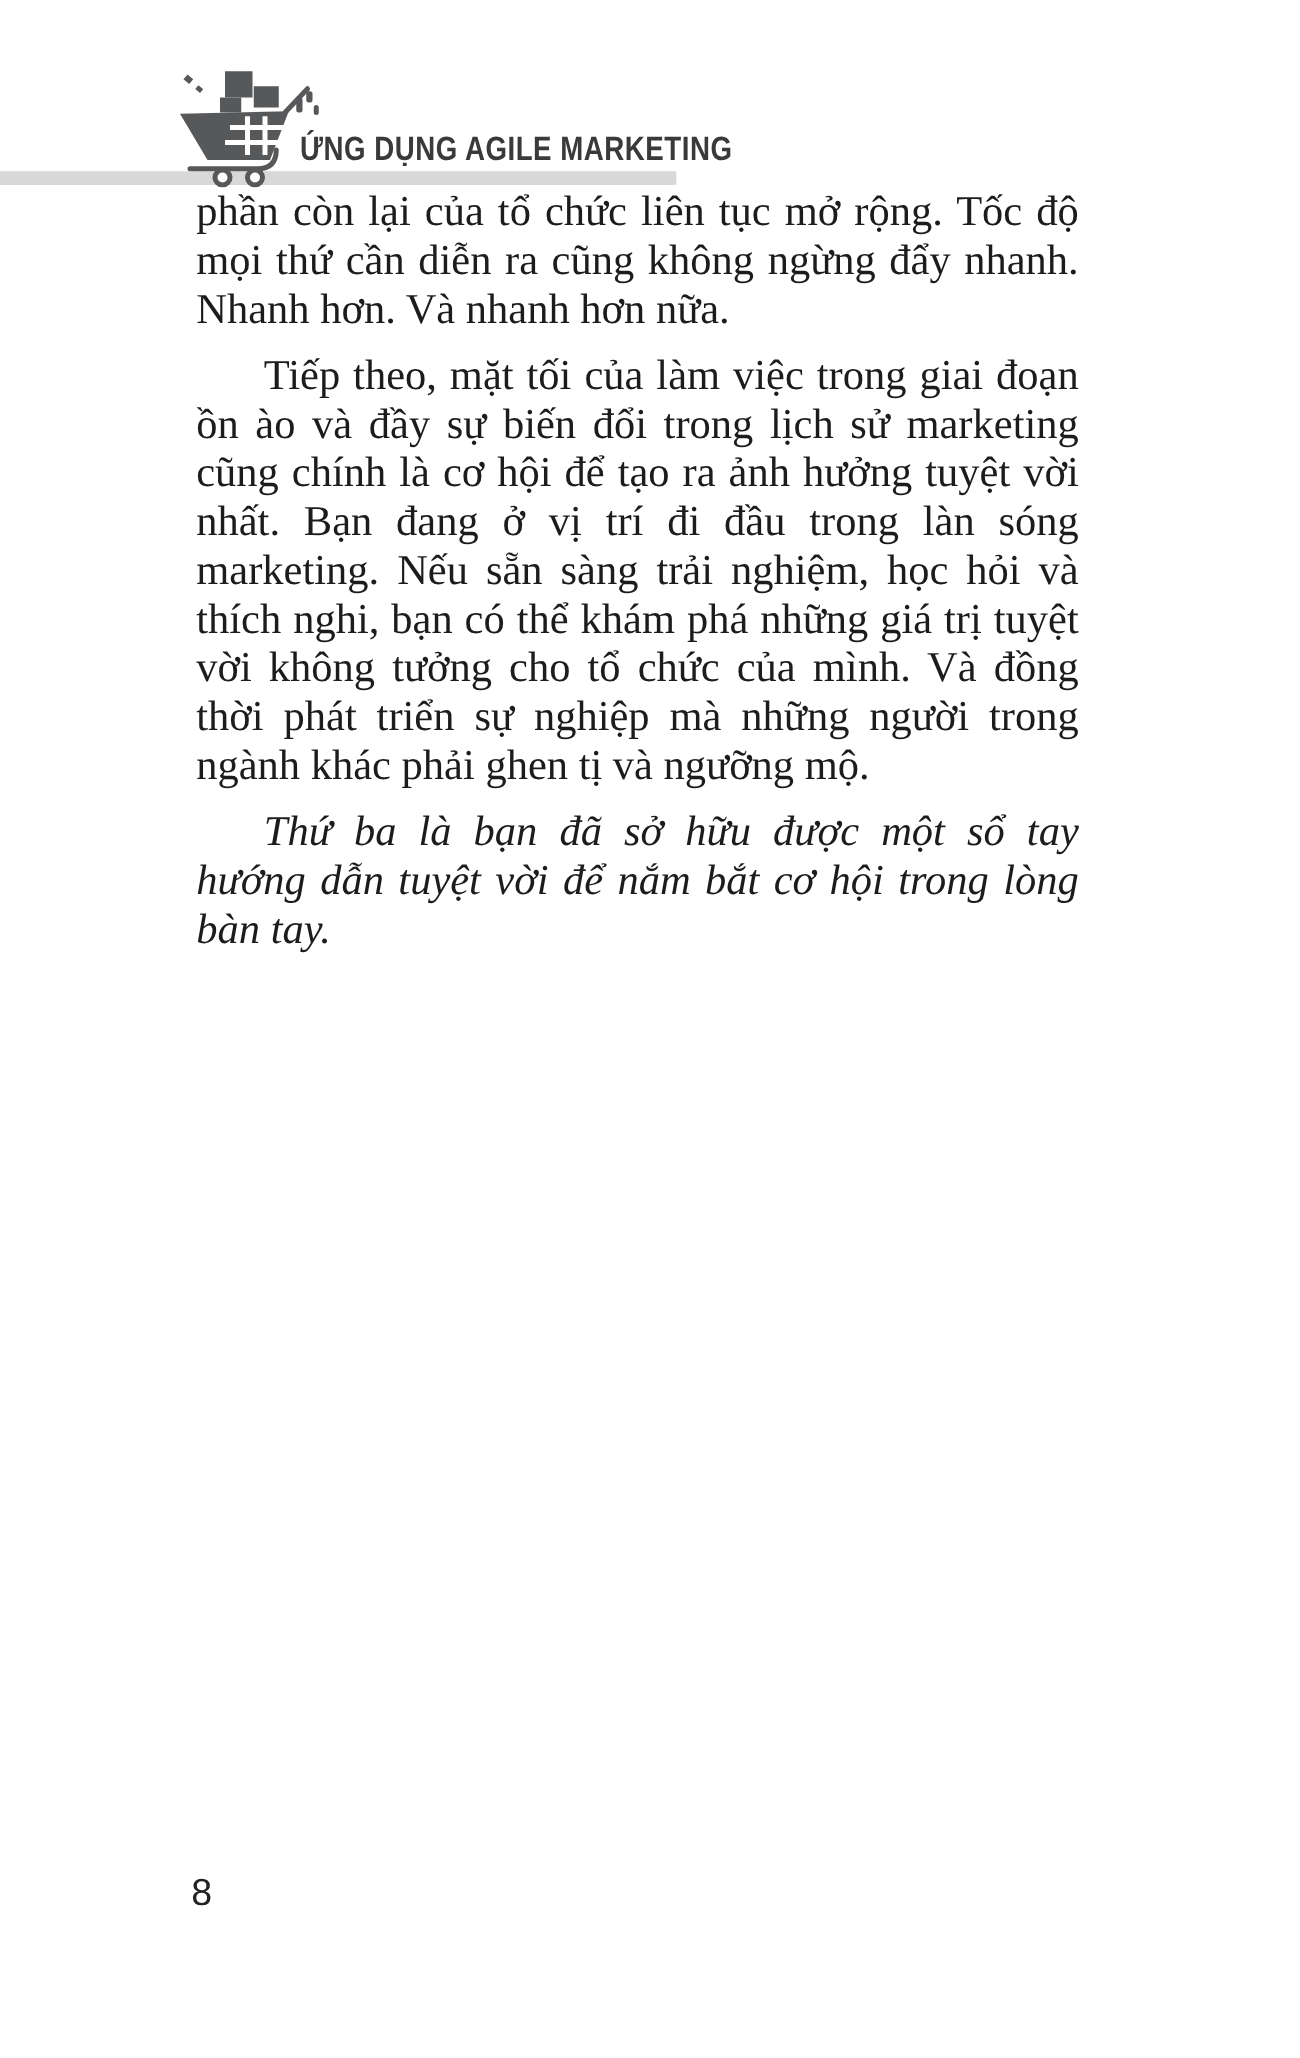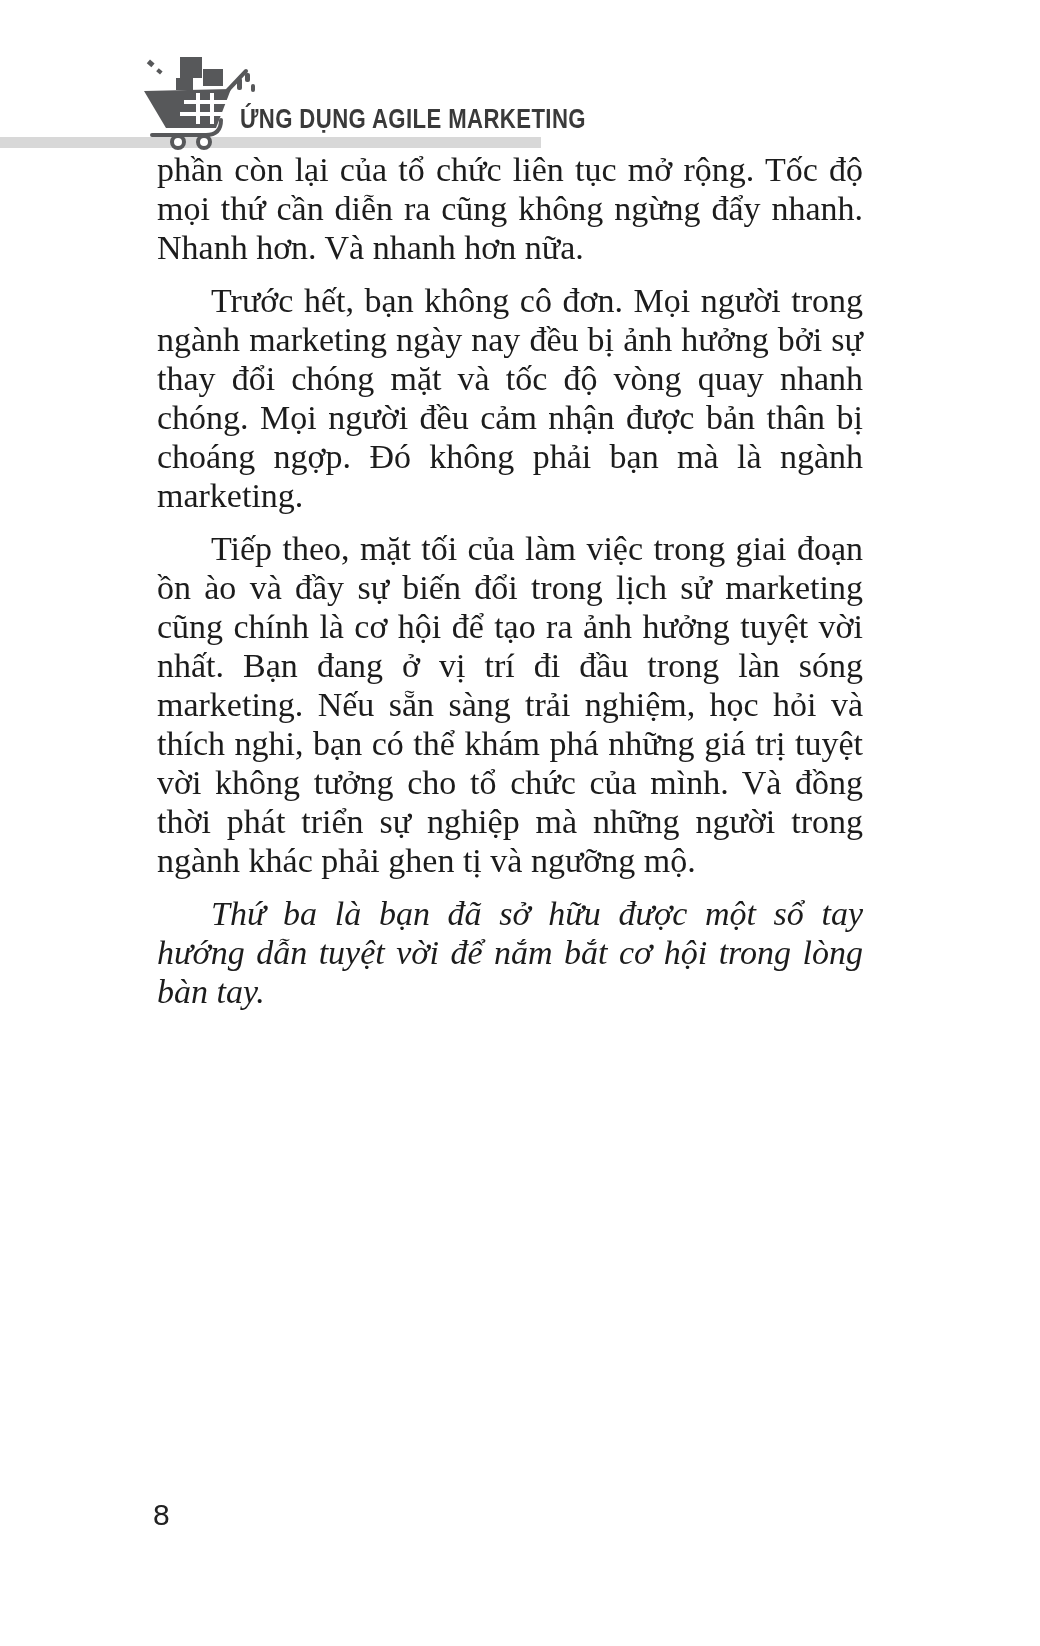--- a/index.html
+++ b/index.html
@@ -108,20 +108,19 @@
 
       <circle cx="40" cy="86" r="6" fill="#ffffff" stroke="#57585a" stroke-width="4"></circle>
       <circle cx="66" cy="86" r="6" fill="#ffffff" stroke="#57585a" stroke-width="4"></circle>
     </svg>
   </span>
 
   <div class="header-title">ỨNG DỤNG AGILE MARKETING</div>
 
   <div class="body-text">
       <p class="para">phần còn lại của tổ chức liên tục mở rộng. Tốc độ mọi thứ cần diễn ra cũng không ngừng đẩy nhanh. Nhanh hơn. Và nhanh hơn nữa.</p>
-      <p class="para indent">Trước hết, bạn không cô đơn. Mọi người trong ngành marketing ngày nay đều bị ảnh hưởng bởi sự thay đổi chóng mặt và tốc độ vòng quay nhanh chóng. Mọi người đều cảm nhận được bản thân bị choáng ngợp. Đó không phải bạn mà là ngành marketing.</p>
       <p class="para indent">Tiếp theo, mặt tối của làm việc trong giai đoạn ồn ào và đầy sự biến đổi trong lịch sử marketing cũng chính là cơ hội để tạo ra ảnh hưởng tuyệt vời nhất. Bạn đang ở vị trí đi đầu trong làn sóng marketing. Nếu sẵn sàng trải nghiệm, học hỏi và thích nghi, bạn có thể khám phá những giá trị tuyệt vời không tưởng cho tổ chức của mình. Và đồng thời phát triển sự nghiệp mà những người trong ngành khác phải ghen tị và ngưỡng mộ.</p>
       <p class="para indent">Thứ ba là bạn đã sở hữu được một sổ tay hướng dẫn tuyệt vời để nắm bắt cơ hội trong lòng bàn tay.</p>
     </div>
 
   <div class="page-number">8</div>
 
 </div>
 
 </body></html>

